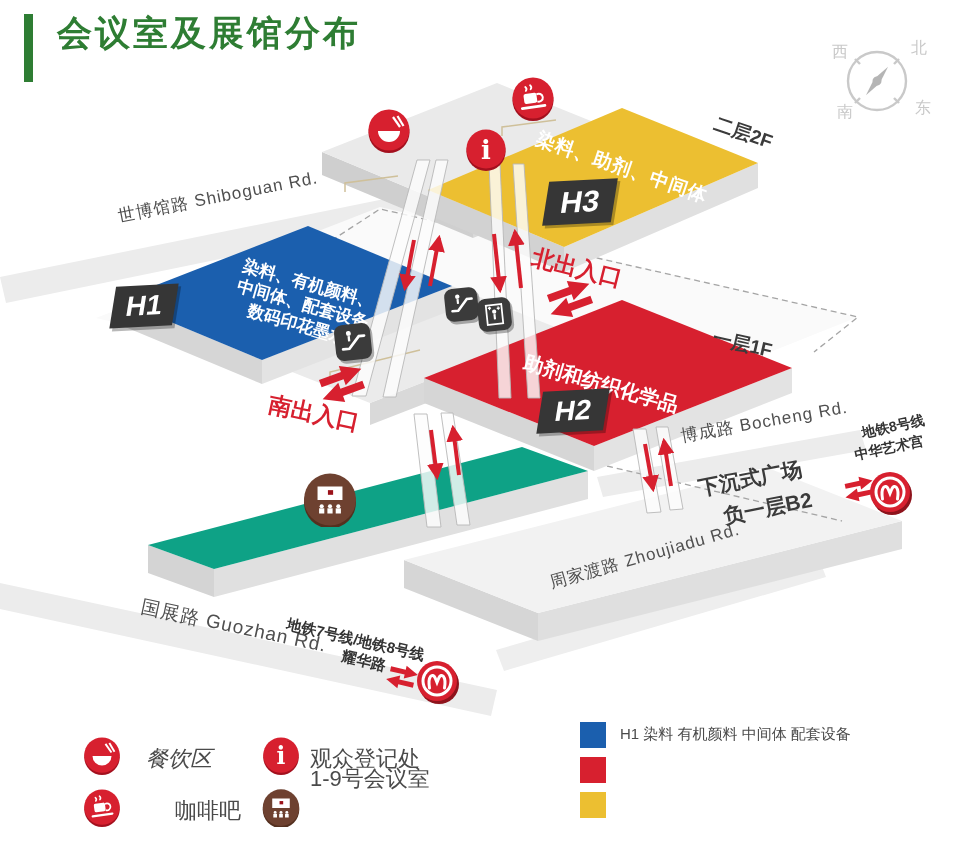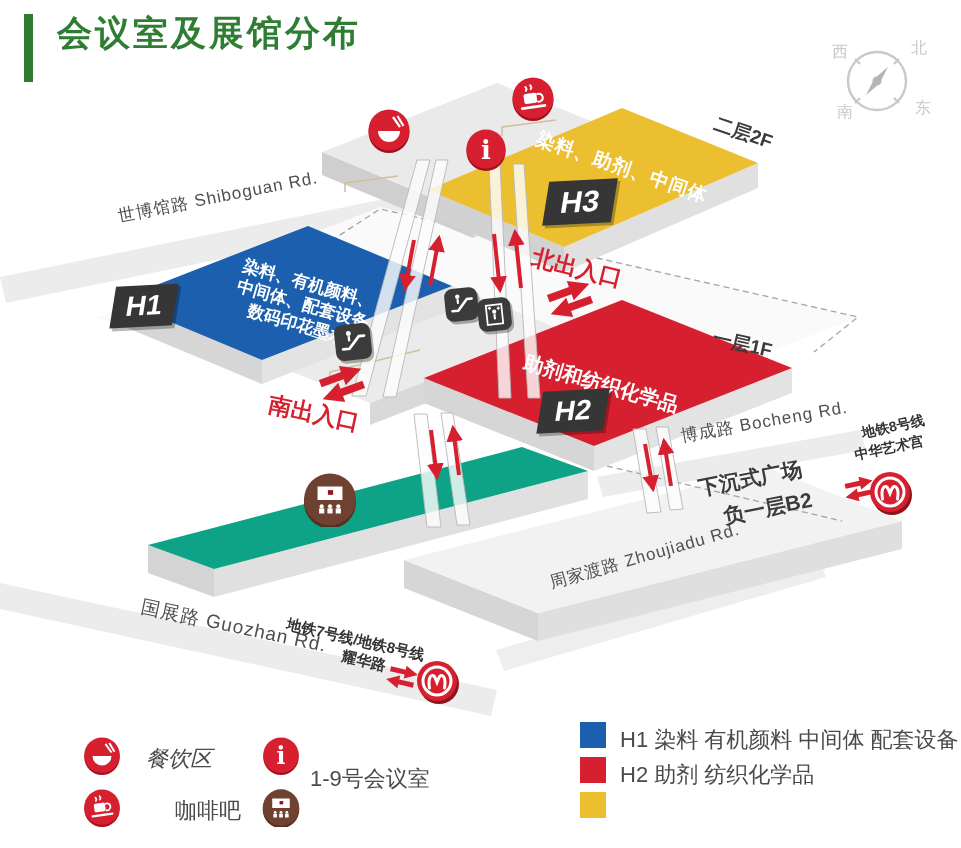--- a/index.html
+++ b/index.html
@@ -20,21 +20,21 @@
   .dkbadge{position:absolute;background:#3b3b3b;border-radius:8px;
            box-shadow:2px 3px 0 rgba(0,0,0,.3);transform:rotate(-6deg);}
   .dkbadge svg{display:block;width:100%;height:100%;}
   
   #green-bar{left:24px;top:14px;width:9px;height:68px;background:#2e7d33;}
   #main-title{left:57px;top:10px;font-size:35px;font-weight:bold;color:#2e7d33;letter-spacing:3px;}
   #sub-title{left:59px;top:54px;font-size:27px;color:#838383;letter-spacing:2px;}
   
   .leg-label{position:absolute;font-size:22px;color:#4a4a4a;white-space:nowrap;}
   .leg-sq{position:absolute;width:26px;height:26px;}
-  .leg-hall{position:absolute;font-size:22px;color:#4a4a4a;white-space:nowrap;}
+  .leg-hall{position:absolute;font-size:15px;color:#4a4a4a;white-space:nowrap;}
   .sq-h1{background:#1b5fae;} .sq-h2{background:#d7202f;} .sq-h3{background:#ecbf31;}
 </style>
 </head>
 <body>
 
 <div id="stage">
 
   <div class="abs" id="green-bar"></div>
   <div class="lbl" id="main-title">会议室及展馆分布</div>
 
@@ -291,20 +291,21 @@
   </div>
   <div class="leg-label" style="left:146px;top:744px;font-style:italic;">餐饮区</div>
 
   <div class="icon" style="left:262px;top:737px;width:38px;height:38px;">
     <svg viewBox="0 0 44 44">
         <circle cx="22" cy="23.5" r="20.5" fill="#a3101e"></circle>
         <circle cx="22" cy="21" r="20.5" fill="#d7202f"></circle>
       <text x="22" y="31" text-anchor="middle" font-family="DejaVu Serif, serif" font-weight="bold" font-size="27" fill="#fff">i</text>
       </svg>
   </div>
+  <div class="leg-label" style="left:310px;top:744px;">观众登记处</div>
 
   <div class="icon" style="left:83px;top:789px;width:38px;height:38px;">
     <svg viewBox="0 0 44 44">
         <circle cx="22" cy="23.5" r="20.5" fill="#a3101e"></circle>
         <circle cx="22" cy="21" r="20.5" fill="#d7202f"></circle>
       <g transform="rotate(-8 22 22)" stroke="#fff" fill="none">
         <rect x="13" y="16" width="13" height="10" rx="2" fill="#fff" stroke="none"></rect>
         <path d="M26,18 a4,4 0 1 1 0,7" stroke-width="2"></path>
         <path d="M10,30 h23" stroke-width="2.6" stroke-linecap="round"></path>
         <path d="M16,9 q2,2 0,4 M21,8 q2,2 0,4" stroke-width="1.8" stroke-linecap="round"></path>
@@ -327,16 +328,15 @@
       <circle cx="34" cy="32" r="2"></circle>
           <rect x="31.5" y="34" width="5" height="5"></rect>
         </g>
       </svg>
   </div>
   <div class="leg-label" style="left:310px;top:764px;">1-9号会议室</div>
 
   <div class="leg-sq sq-h1" style="left:580px;top:722px;"></div>
   <div class="leg-hall" style="left:620px;top:725px;">H1 染料 有机颜料  中间体 配套设备</div>
   <div class="leg-sq sq-h2" style="left:580px;top:757px;"></div>
-  <div class="leg-hall" style="left:620px;top:760px;">H2 助剂 纺织化学品</div>
   <div class="leg-sq sq-h3" style="left:580px;top:792px;"></div>
 
 </div>
 
 </body></html>

